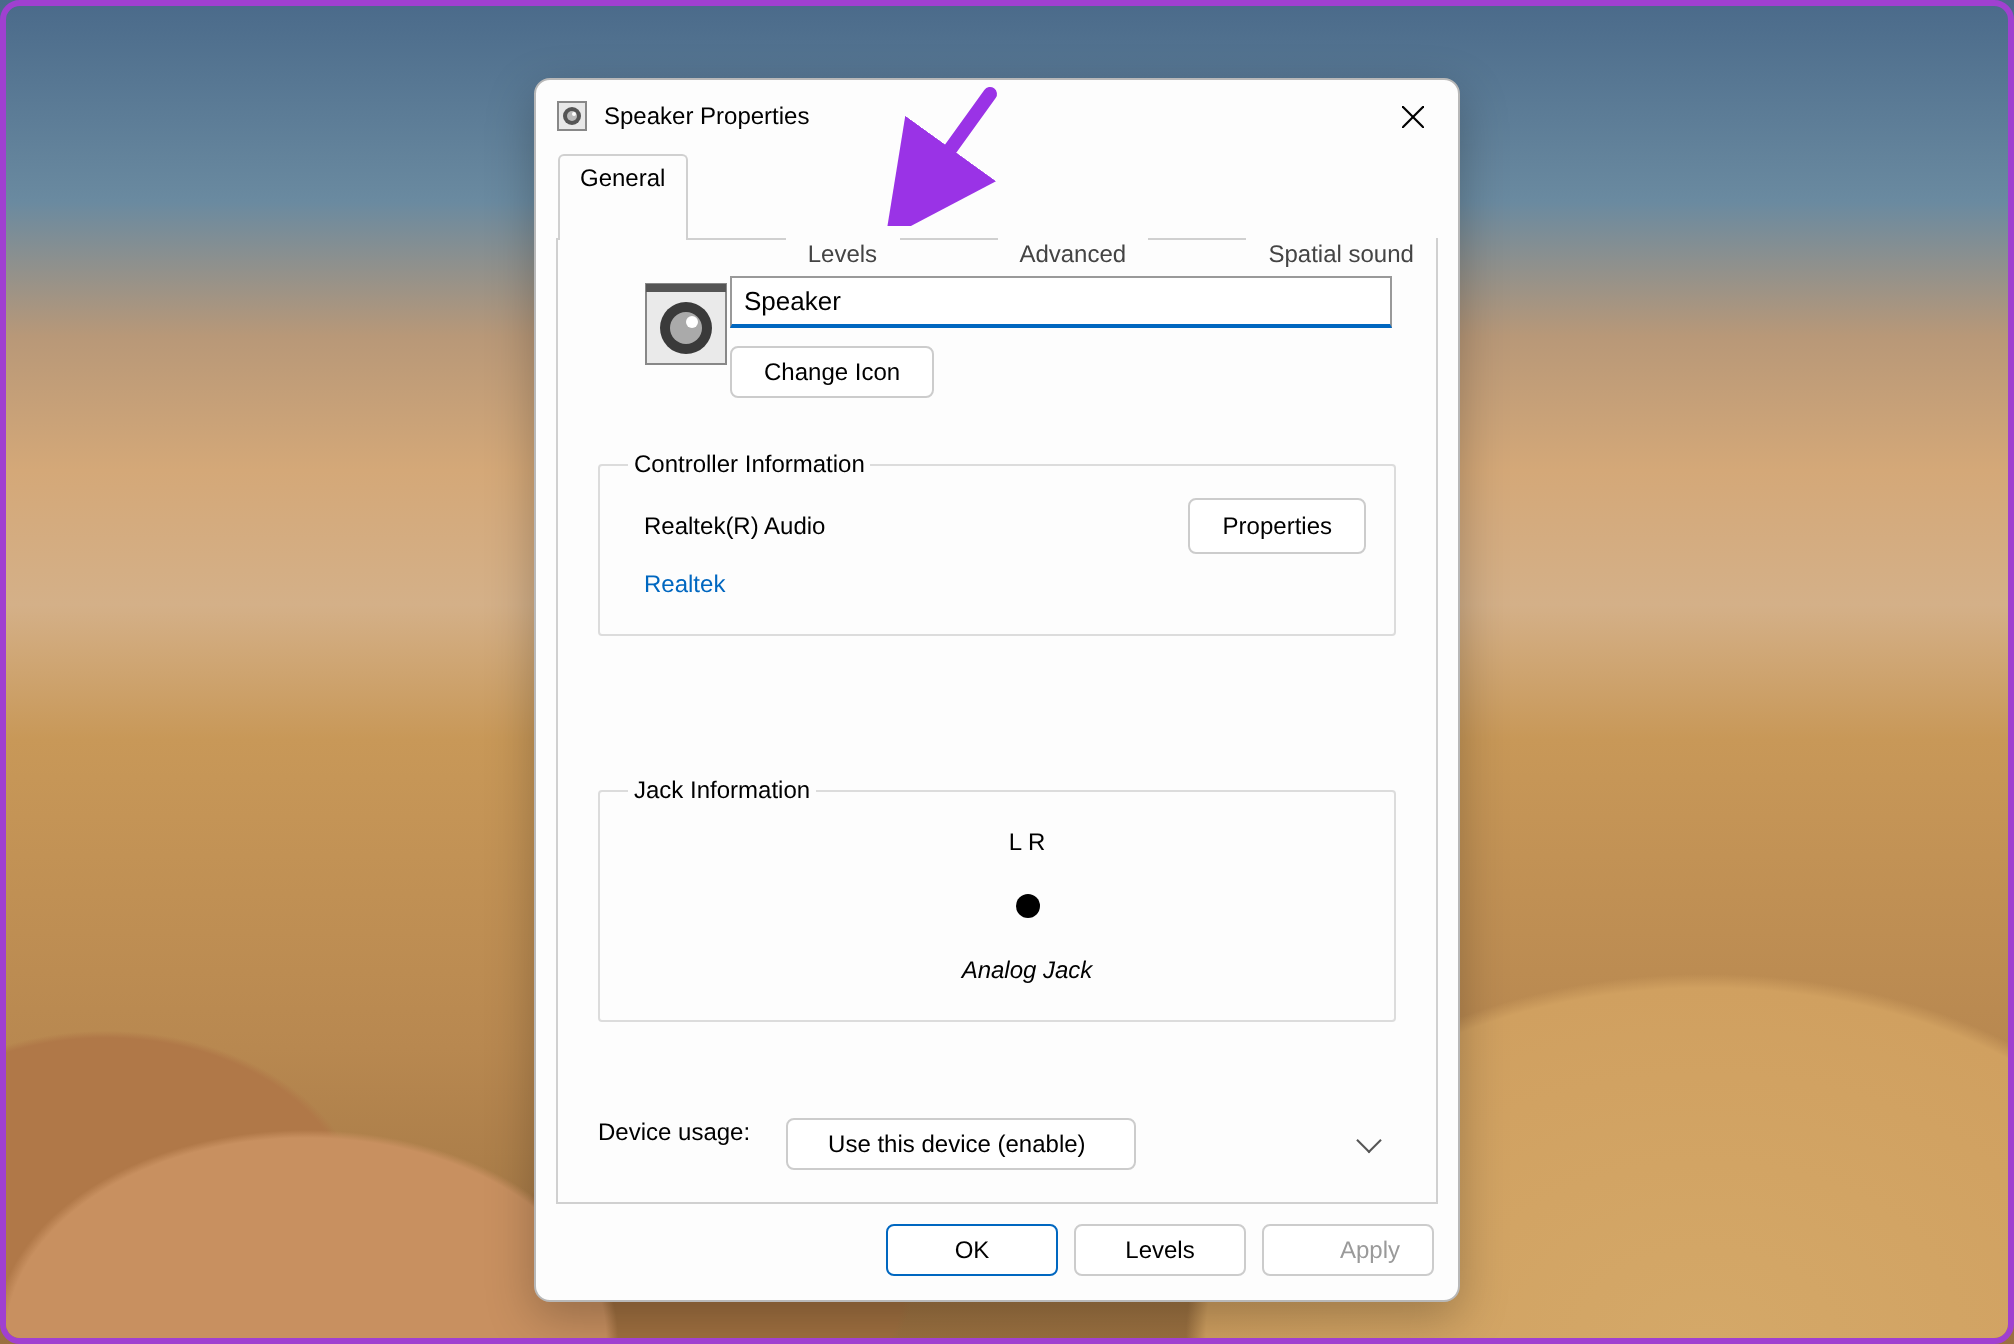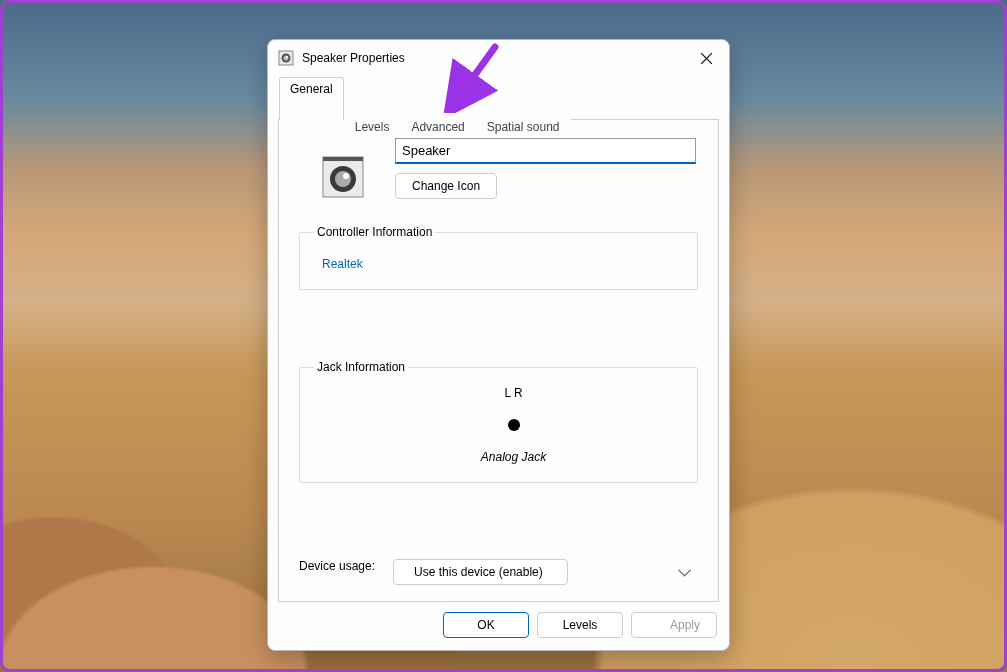--- a/index.html
+++ b/index.html
@@ -84,20 +84,21 @@
       border-top-right-radius: 8px;
     }
     .close-btn svg { width: 11px; height: 11px; }
 
     .tabs {
       display: flex;
       padding: 0 11px;
       position: relative;
       top: 1px;
       z-index: 2;
+      justify-content: space-between;
     }
 
     .tab {
       padding: 4px 10px;
       font-size: 12px;
       color: #000;
       border: 1px solid transparent;
       border-bottom: none;
       cursor: pointer;
       background: #fdfdfd;
@@ -119,22 +120,21 @@
     .tab-content {
       border: 1px solid #d0d0d0;
       margin: 0 10px 10px 10px;
       flex: 1;
       position: relative;
       padding: 18px 20px 16px 20px;
     }
 
     .device-row {
       display: flex;
-      align-items: flex-end;
-      gap: 30px;
+      align-items: flex-start;
       margin-left: 22px;
     }
 
     .device-icon {
       width: 44px;
       height: 44px;
       margin-top: 2px;
     }
 
     .device-right { flex: 1; margin-right: 2px; }
@@ -333,20 +333,24 @@
         </svg>
       </span>
       <div class="device-right">
         <input class="device-name-input" type="text" value="Speaker" style="">
         <button class="change-icon-btn">Change Icon</button>
       </div>
     </div>
 
     <fieldset class="group">
       <legend>Controller Information</legend>
+      <div class="controller-row">
+        <span class="controller-name">Realtek(R) Audio</span>
+        <button class="properties-btn">Properties</button>
+      </div>
       <span class="controller-link">Realtek</span>
     </fieldset>
 
     <fieldset class="group" style="margin-top:70px;">
       <legend>Jack Information</legend>
       <div class="jack-row">
         <span class="jack-lr">L R</span>
         <span class="jack-dot"></span>
         <span class="jack-label">Analog Jack</span>
       </div>

